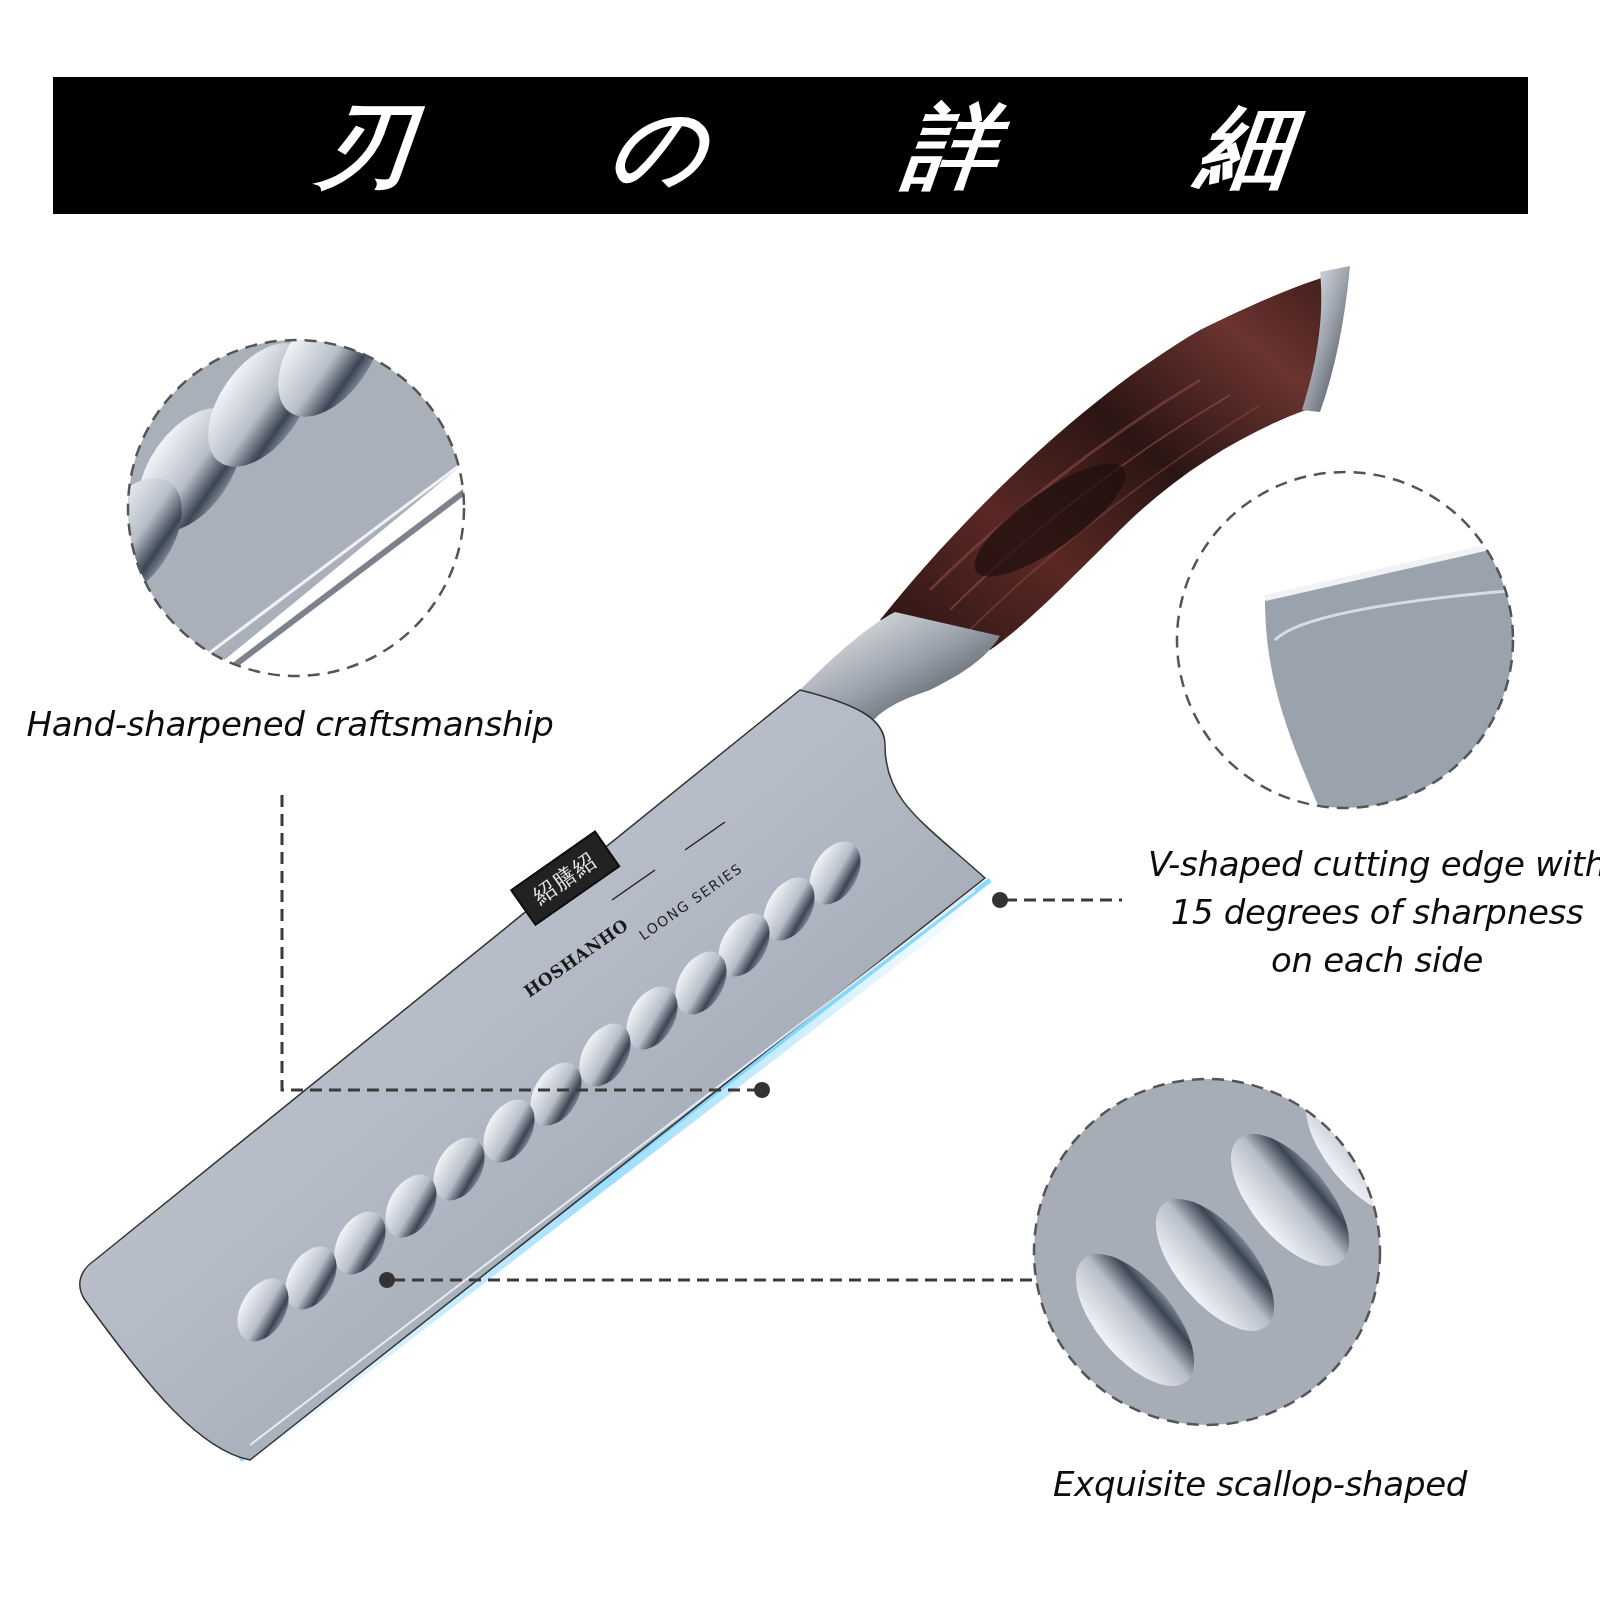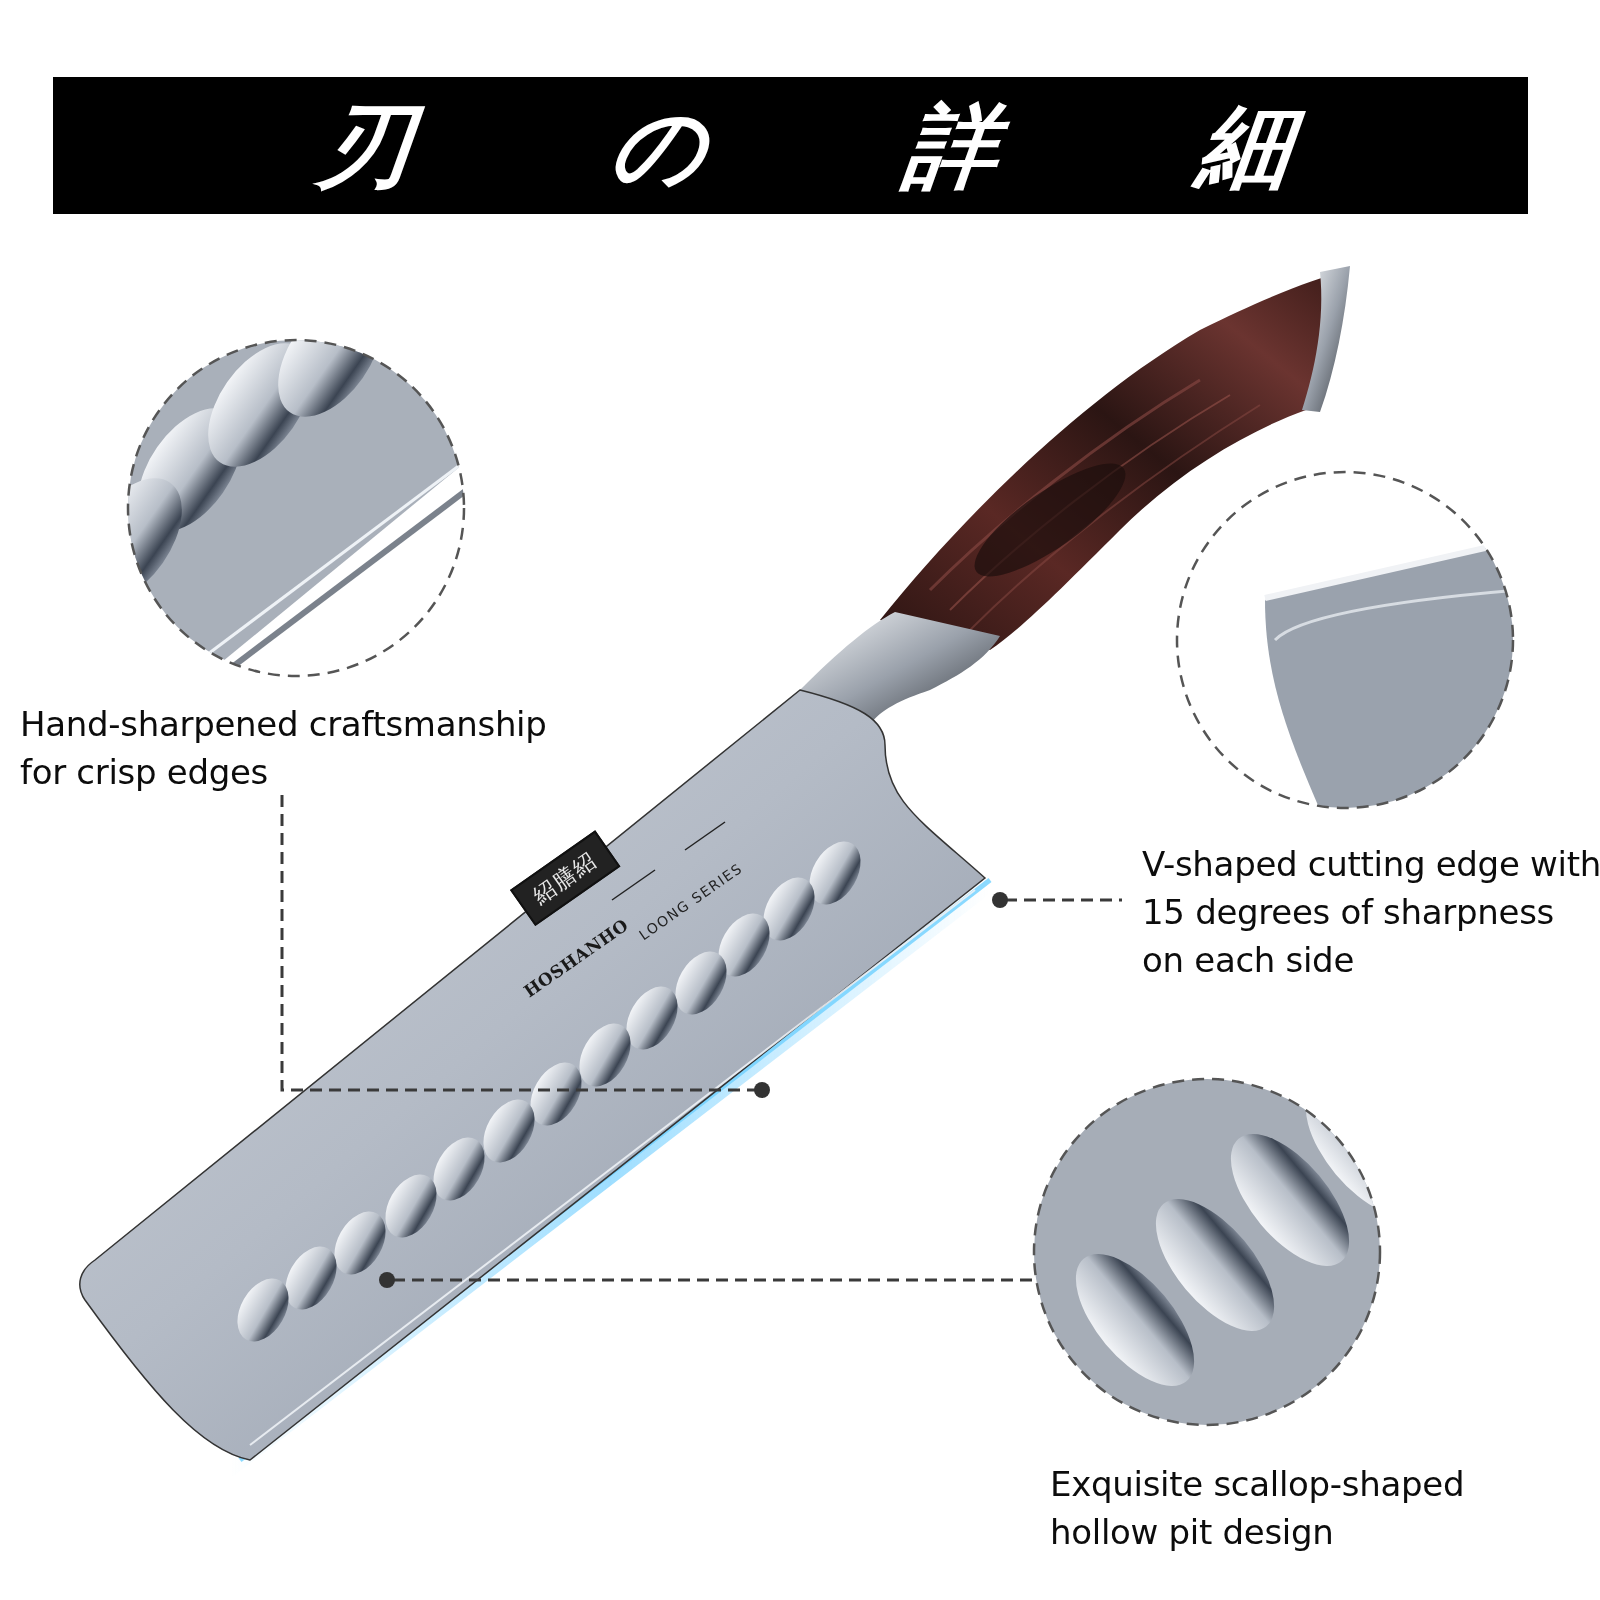--- a/index.html
+++ b/index.html
@@ -9,22 +9,22 @@
     .banner { position: absolute; left: 53px; top: 77px; width: 1475px; height: 137px;
               background: #000; display: flex; align-items: center; justify-content: center; }
     .banner-chars { display: flex; gap: 0; width: 1000px; justify-content: space-between;
                     padding-left: 30px; }
     .banner-char { color: #fff; font-family: "DejaVu Serif", serif; font-size: 92px;
                    font-weight: bold; font-style: italic; line-height: 1; width: 120px; text-align: center;
                    transform: skewX(-6deg); }
 
     .scene { position: absolute; left: 0; top: 0; width: 1600px; height: 1600px; }
 
-    .caption { position: absolute; font-family: "DejaVu Sans", sans-serif;
-               font-size: 34px; line-height: 48px; color: #0c0c0c; letter-spacing: -0.3px; }
+    .caption { position: absolute; text-align: center; font-family: "DejaVu Sans", sans-serif;
+               font-size: 34px; line-height: 48px; color: #0c0c0c; letter-spacing: -0.3px; font-style: italic; }
     .cap-1 { left: 20px; top: 700px; width: 540px; }
     .cap-2 { left: 1142px; top: 840px; width: 470px; }
     .cap-3 { left: 1010px; top: 1460px; width: 420px; margin-left: 40px; }
 
     .brand-mark { position: absolute; left: 510px; top: 890px; transform: rotate(-35deg);
                   transform-origin: left top; display: flex; align-items: center; gap: 10px; }
     .seal { width: 100px; height: 40px; background: #222; border: 2px solid #111; color: #e8e8e8;
             font-size: 22px; display: flex; align-items: center; justify-content: center; letter-spacing: 2px; }
     .brand-name { position: absolute; left: 520px; top: 985px; transform: rotate(-35deg);
                   transform-origin: left top; font-family: "DejaVu Serif", serif; font-weight: bold;
@@ -172,23 +172,21 @@
 </svg>
 
 <div class="brand-mark">
   <div class="seal">紹膳紹</div>
 </div>
 <div class="brand-name">HOSHANHO</div>
 <div class="series-name">LOONG SERIES</div>
 
 <div class="caption cap-1">
   <div>Hand-sharpened craftsmanship</div>
-  <div>for crisp edges</div>
 </div>
 <div class="caption cap-2">
   <div>V-shaped cutting edge with</div>
   <div>15 degrees of sharpness</div>
   <div>on each side</div>
 </div>
 <div class="caption cap-3">
   <div>Exquisite scallop-shaped</div>
-  <div>hollow pit design</div>
 </div>
 
 </body></html>

